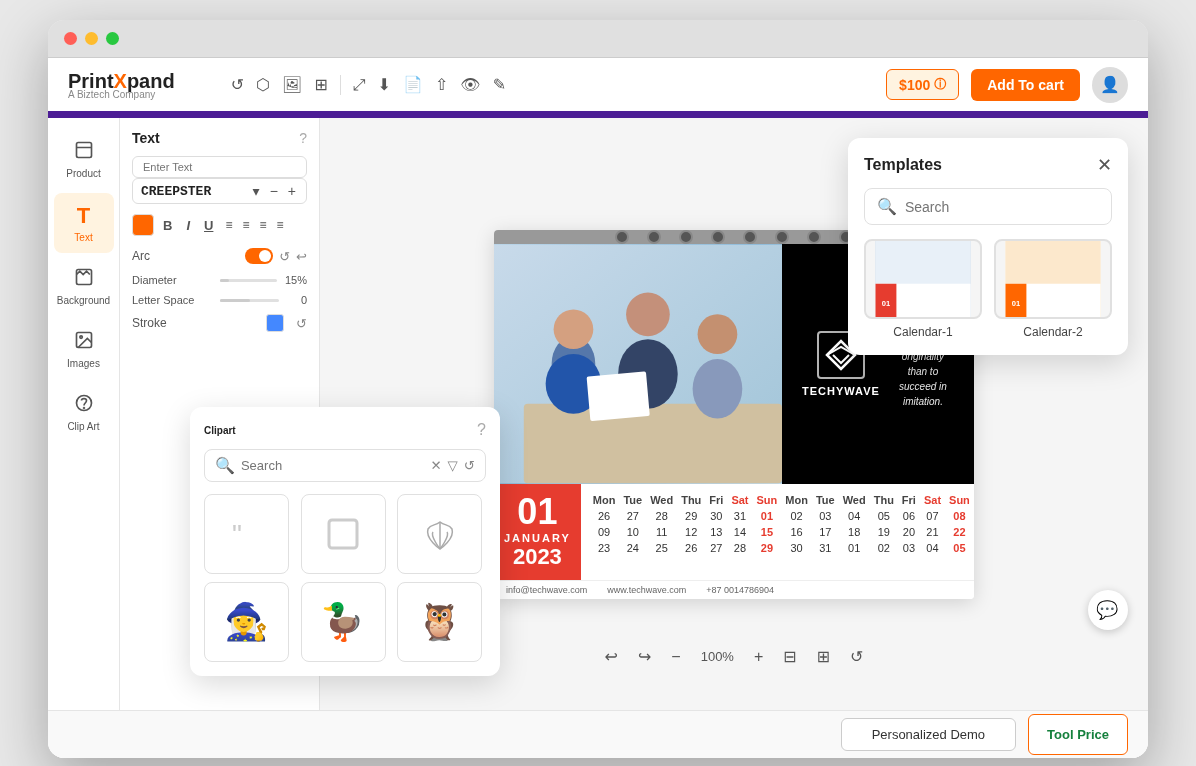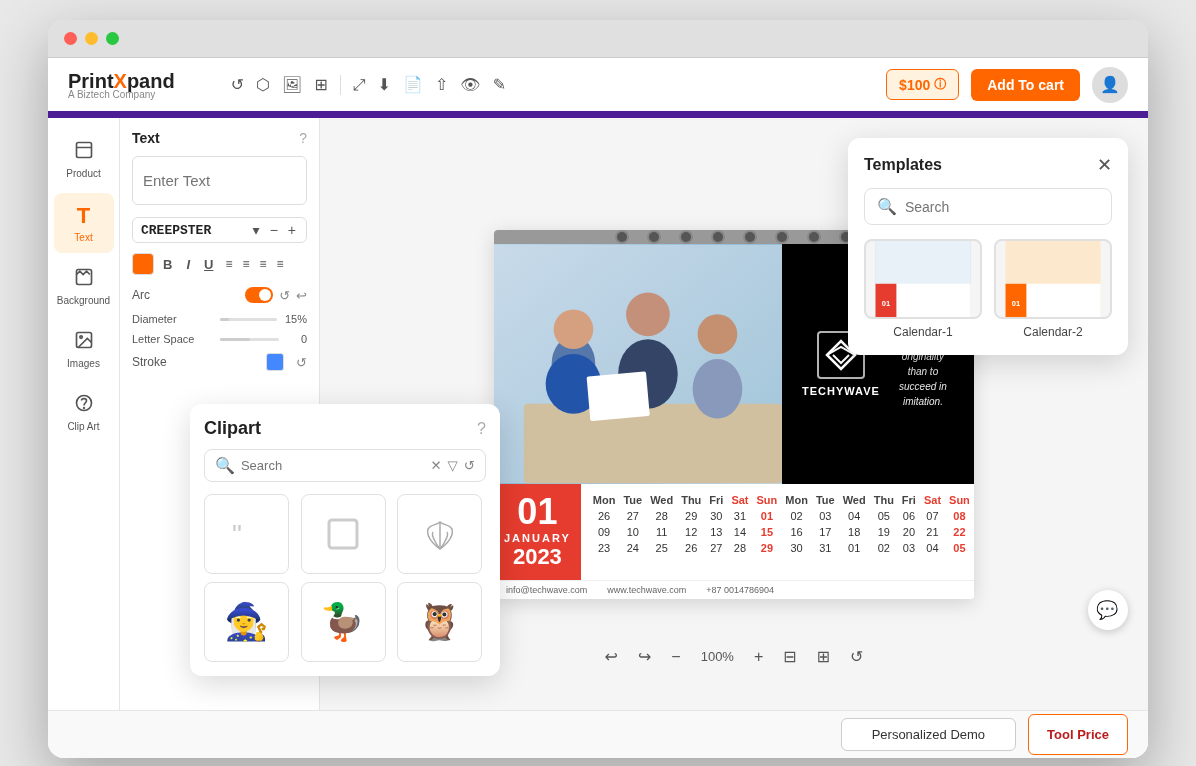--- a/index.html
+++ b/index.html
@@ -185,24 +185,24 @@
     .panel-help {
       color: #aaa;
       font-size: 14px;
       cursor: pointer;
     }
 
     .text-input-field {
       width: 100%;
       border: 1px solid #ddd;
       border-radius: 6px;
-      padding: 15px 10px;
-      font-size: 15px;
+      padding: 4px 10px;
+      font-size: 11px;
       color: #aaa;
-      margin-bottom: 12px;
+      margin-bottom: 0;
       outline: none;
     }
 
     .font-row {
       display: flex;
       align-items: center;
       gap: 6px;
       margin-bottom: 10px;
       border: 1px solid #ddd;
       border-radius: 6px;
@@ -546,21 +546,21 @@
       padding: 8px 30px;
       border-radius: 6px;
       font-size: 13px;
       font-weight: 500;
       cursor: pointer;
     }
 
     .tool-price-btn {
       background: white;
       border: 1.5px solid #f60;
-      color: #b91c1c;
+      color: #15803d;
       padding: 12px 18px;
       border-radius: 6px;
       font-size: 13px;
       font-weight: 600;
       cursor: pointer;
     }
 
     
     .templates-panel {
       position: absolute;
@@ -658,21 +658,21 @@
     }
 
     .clipart-header {
       display: flex;
       justify-content: space-between;
       align-items: center;
       margin-bottom: 10px;
     }
 
     .clipart-title {
-      font-size: 18px;
+      font-size: 10px;
       font-weight: 600;
       color: #222;
     }
 
     .clipart-search-row {
       display: flex;
       align-items: center;
       gap: 6px;
       border: 1.5px solid #e0e0e0;
       border-radius: 8px;

